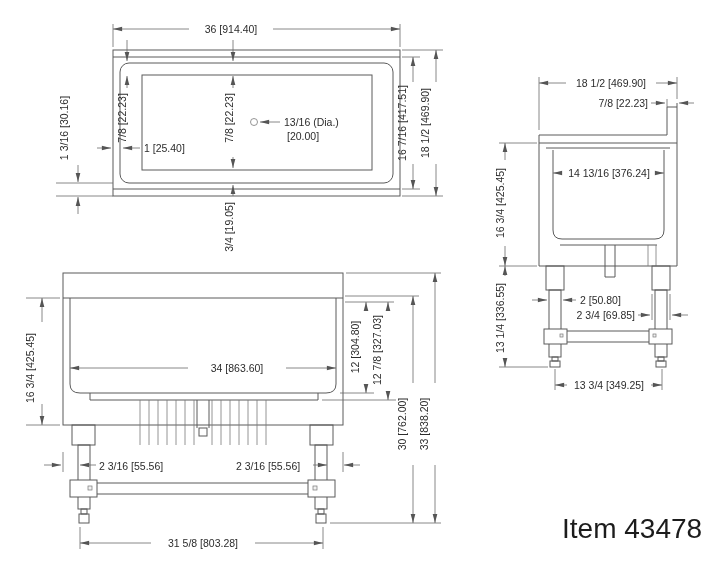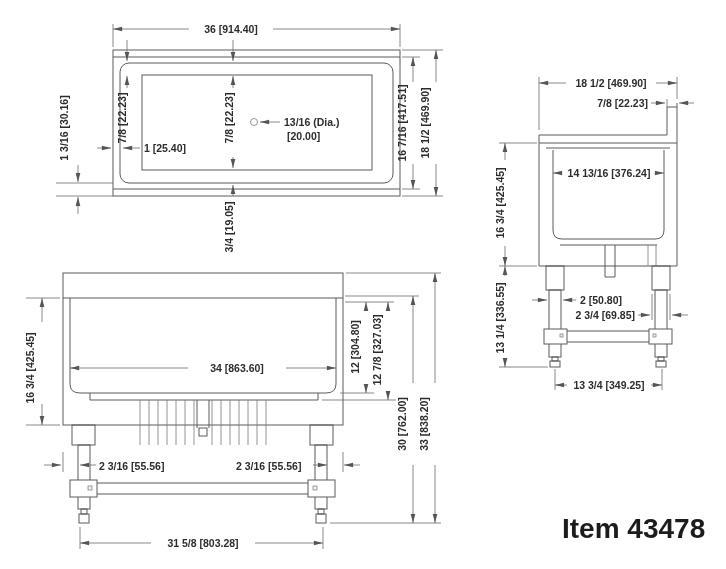--- a/index.html
+++ b/index.html
@@ -1,18 +1,18 @@
 <!DOCTYPE html>
 <html><head>
 <meta charset="utf-8">
 <style>
   html,body{margin:0;padding:0;background:#fff;}
   .sheet{
     position:relative;width:726px;height:569px;background:#fff;
-    font-family:"Liberation Sans", sans-serif;overflow:hidden;font-weight:bold;
+    font-family:"Liberation Sans", sans-serif;overflow:hidden;
   }
   svg{display:block;}
   .geo{stroke:#5b5b5b;stroke-width:1;fill:none;}
   .geo2{stroke:#7a7a7a;stroke-width:.8;fill:none;}
   .dim{stroke:#6a6a6a;stroke-width:.8;fill:none;}
   .blk{fill:#ffffff;stroke:#5b5b5b;stroke-width:1;}
   .mk{fill:#f2f2f2;stroke:#777;stroke-width:.7;}
   .dtxt{font-family:"Liberation Sans",sans-serif;font-size:10.5px;fill:#2c2c2c;stroke:none;}
   .item{font-family:"Liberation Sans",sans-serif;font-size:28px;fill:#1c1c1c;stroke:none;}
 </style>

